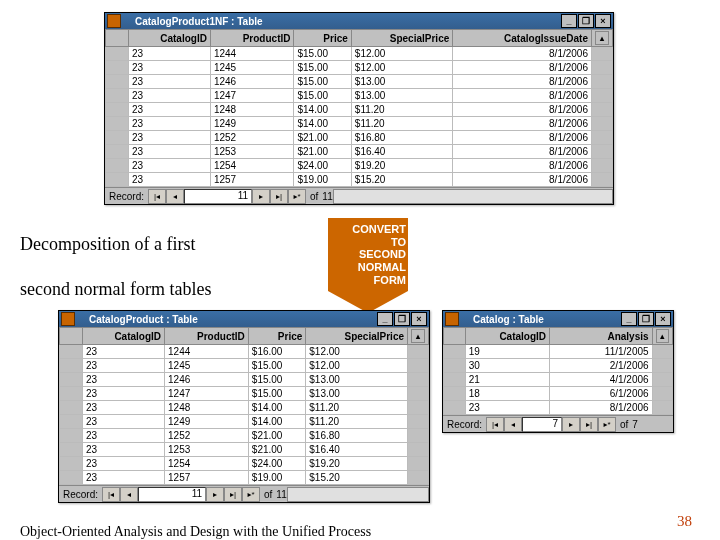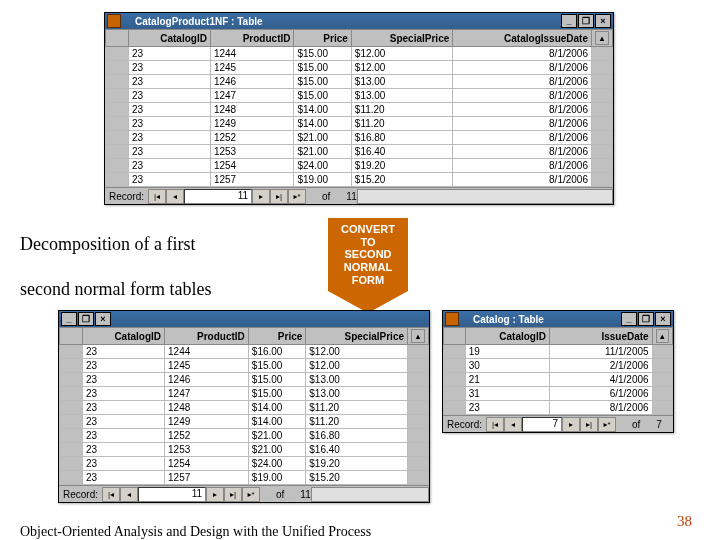--- a/index.html
+++ b/index.html
@@ -134,39 +134,39 @@
   .recno {
     background: #fff;
     border: 1px inset #888;
     width: 60px;
     height: 13px;
     text-align: right;
     padding: 0 3px;
     font-size: 10px;
   }
   .of {
-    padding: 0 16px;
+    padding: 0 4px;
   }
   .caption {
     position: absolute;
     font-family: "Times New Roman", serif;
     font-size: 18px;
     line-height: 1.25;
   }
   .arrowbox {
     position: absolute;
     width: 80px;
   }
   .arrow-body {
     background: #cc6600;
     color: #fff;
     font-family: Arial, sans-serif;
     font-weight: bold;
     font-size: 11px;
-    text-align: center;
+    text-align: right;
     line-height: 1.15;
     padding: 5px 2px;
   }
   .arrow-tip {
     width: 0;
     height: 0;
     border-left: 40px solid transparent;
     border-right: 40px solid transparent;
     border-top: 22px solid #cc6600;
   }
@@ -355,20 +355,24 @@
       <span>TO</span><br>
       <span>SECOND</span><br>
       <span>NORMAL</span><br>
       <span>FORM</span>
     </div>
     <div class="arrow-tip"></div>
   </div>
 
   <div class="window" style="left:58px; top:310px; width:370px;">
     <div class="titlebar">
+      <span class="titlebar-left">
+        <span class="titlebar-icon"></span>
+        <span class="titlebar-text">CatalogProduct : Table</span>
+      </span>
       <span class="winbtns">
         <span class="winbtn">_</span>
         <span class="winbtn">❐</span>
         <span class="winbtn">×</span>
       </span>
     </div>
     <div class="datasheet">
       <table class="gridtable">
         <tbody>
             <tr>
@@ -493,21 +497,21 @@
         <span class="winbtn">❐</span>
         <span class="winbtn">×</span>
       </span>
     </div>
     <div class="datasheet">
       <table class="gridtable">
         <tbody>
             <tr>
           <th class="rowsel"></th>
           <th style="width:80px;">CatalogID</th>
-          <th style="width:100px;">IssueDate</th>
+          <th style="width:100px;">Analysis</th>
           <th class="rowsel scrollcol">
                 <div class="scrollcol-up">▴</div>
               </th>
         </tr>
         </tbody>
           <tbody id="w3body">
             <tr>
               <td class="rowsel"></td>
               <td class="txt">19</td>
               <td class="date">11/1/2005</td>
@@ -520,21 +524,21 @@
               <td class="rowsel scrollcol"></td>
             </tr>
             <tr>
               <td class="rowsel"></td>
               <td class="txt">21</td>
               <td class="date">4/1/2006</td>
               <td class="rowsel scrollcol"></td>
             </tr>
             <tr>
               <td class="rowsel"></td>
-              <td class="txt">31</td>
+              <td class="txt">18</td>
               <td class="date">6/1/2006</td>
               <td class="rowsel scrollcol"></td>
             </tr>
             <tr>
               <td class="rowsel"></td>
               <td class="txt">23</td>
               <td class="date">8/1/2006</td>
               <td class="rowsel scrollcol"></td>
             </tr>
           </tbody>

